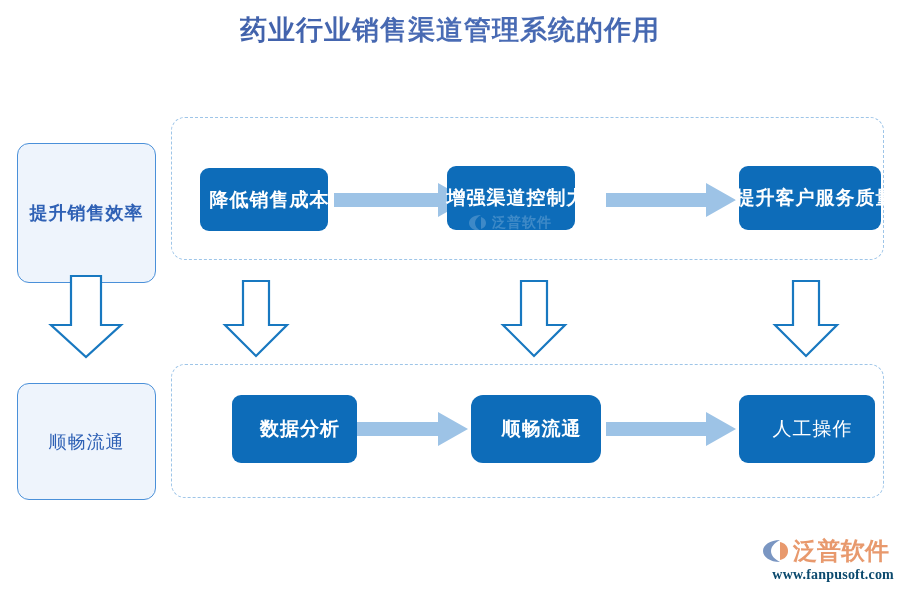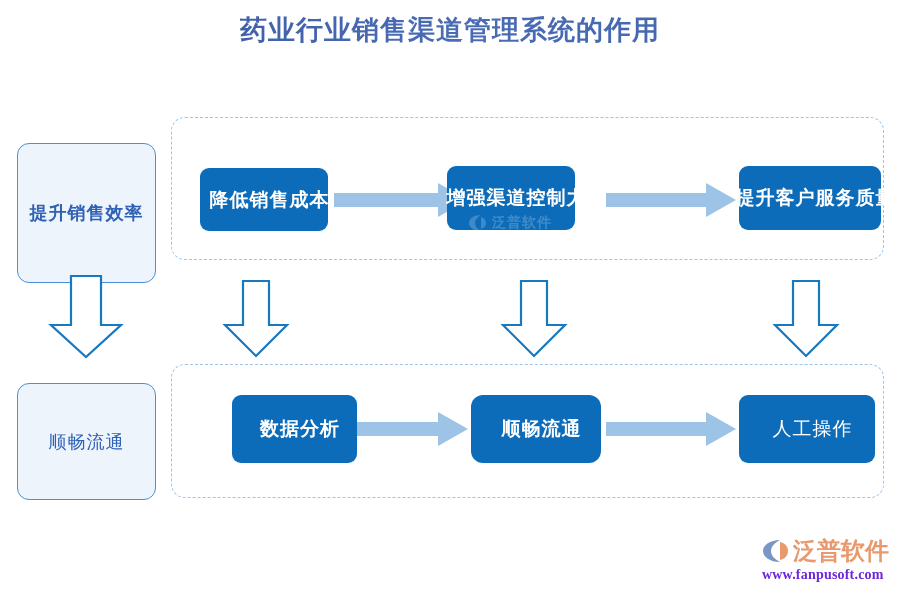--- a/index.html
+++ b/index.html
@@ -160,23 +160,23 @@
     font-weight: bold;
     color: #e8996d;
     letter-spacing: 0px;
     white-space: nowrap;
     line-height: 30px;
   }
   #brand-logo .logo-url {
     font-family: "Liberation Serif", "DejaVu Serif", serif;
     font-size: 14px;
     font-weight: bold;
-    color: #6d28d9;
+    color: #0c4a6e;
     letter-spacing: 0.2px;
-    text-align: left;
+    text-align: right;
     width: 132px;
     margin-top: 1px;
     white-space: nowrap;
   }
 </style>
 </head>
 <body>
 
 <div id="canvas">
 

